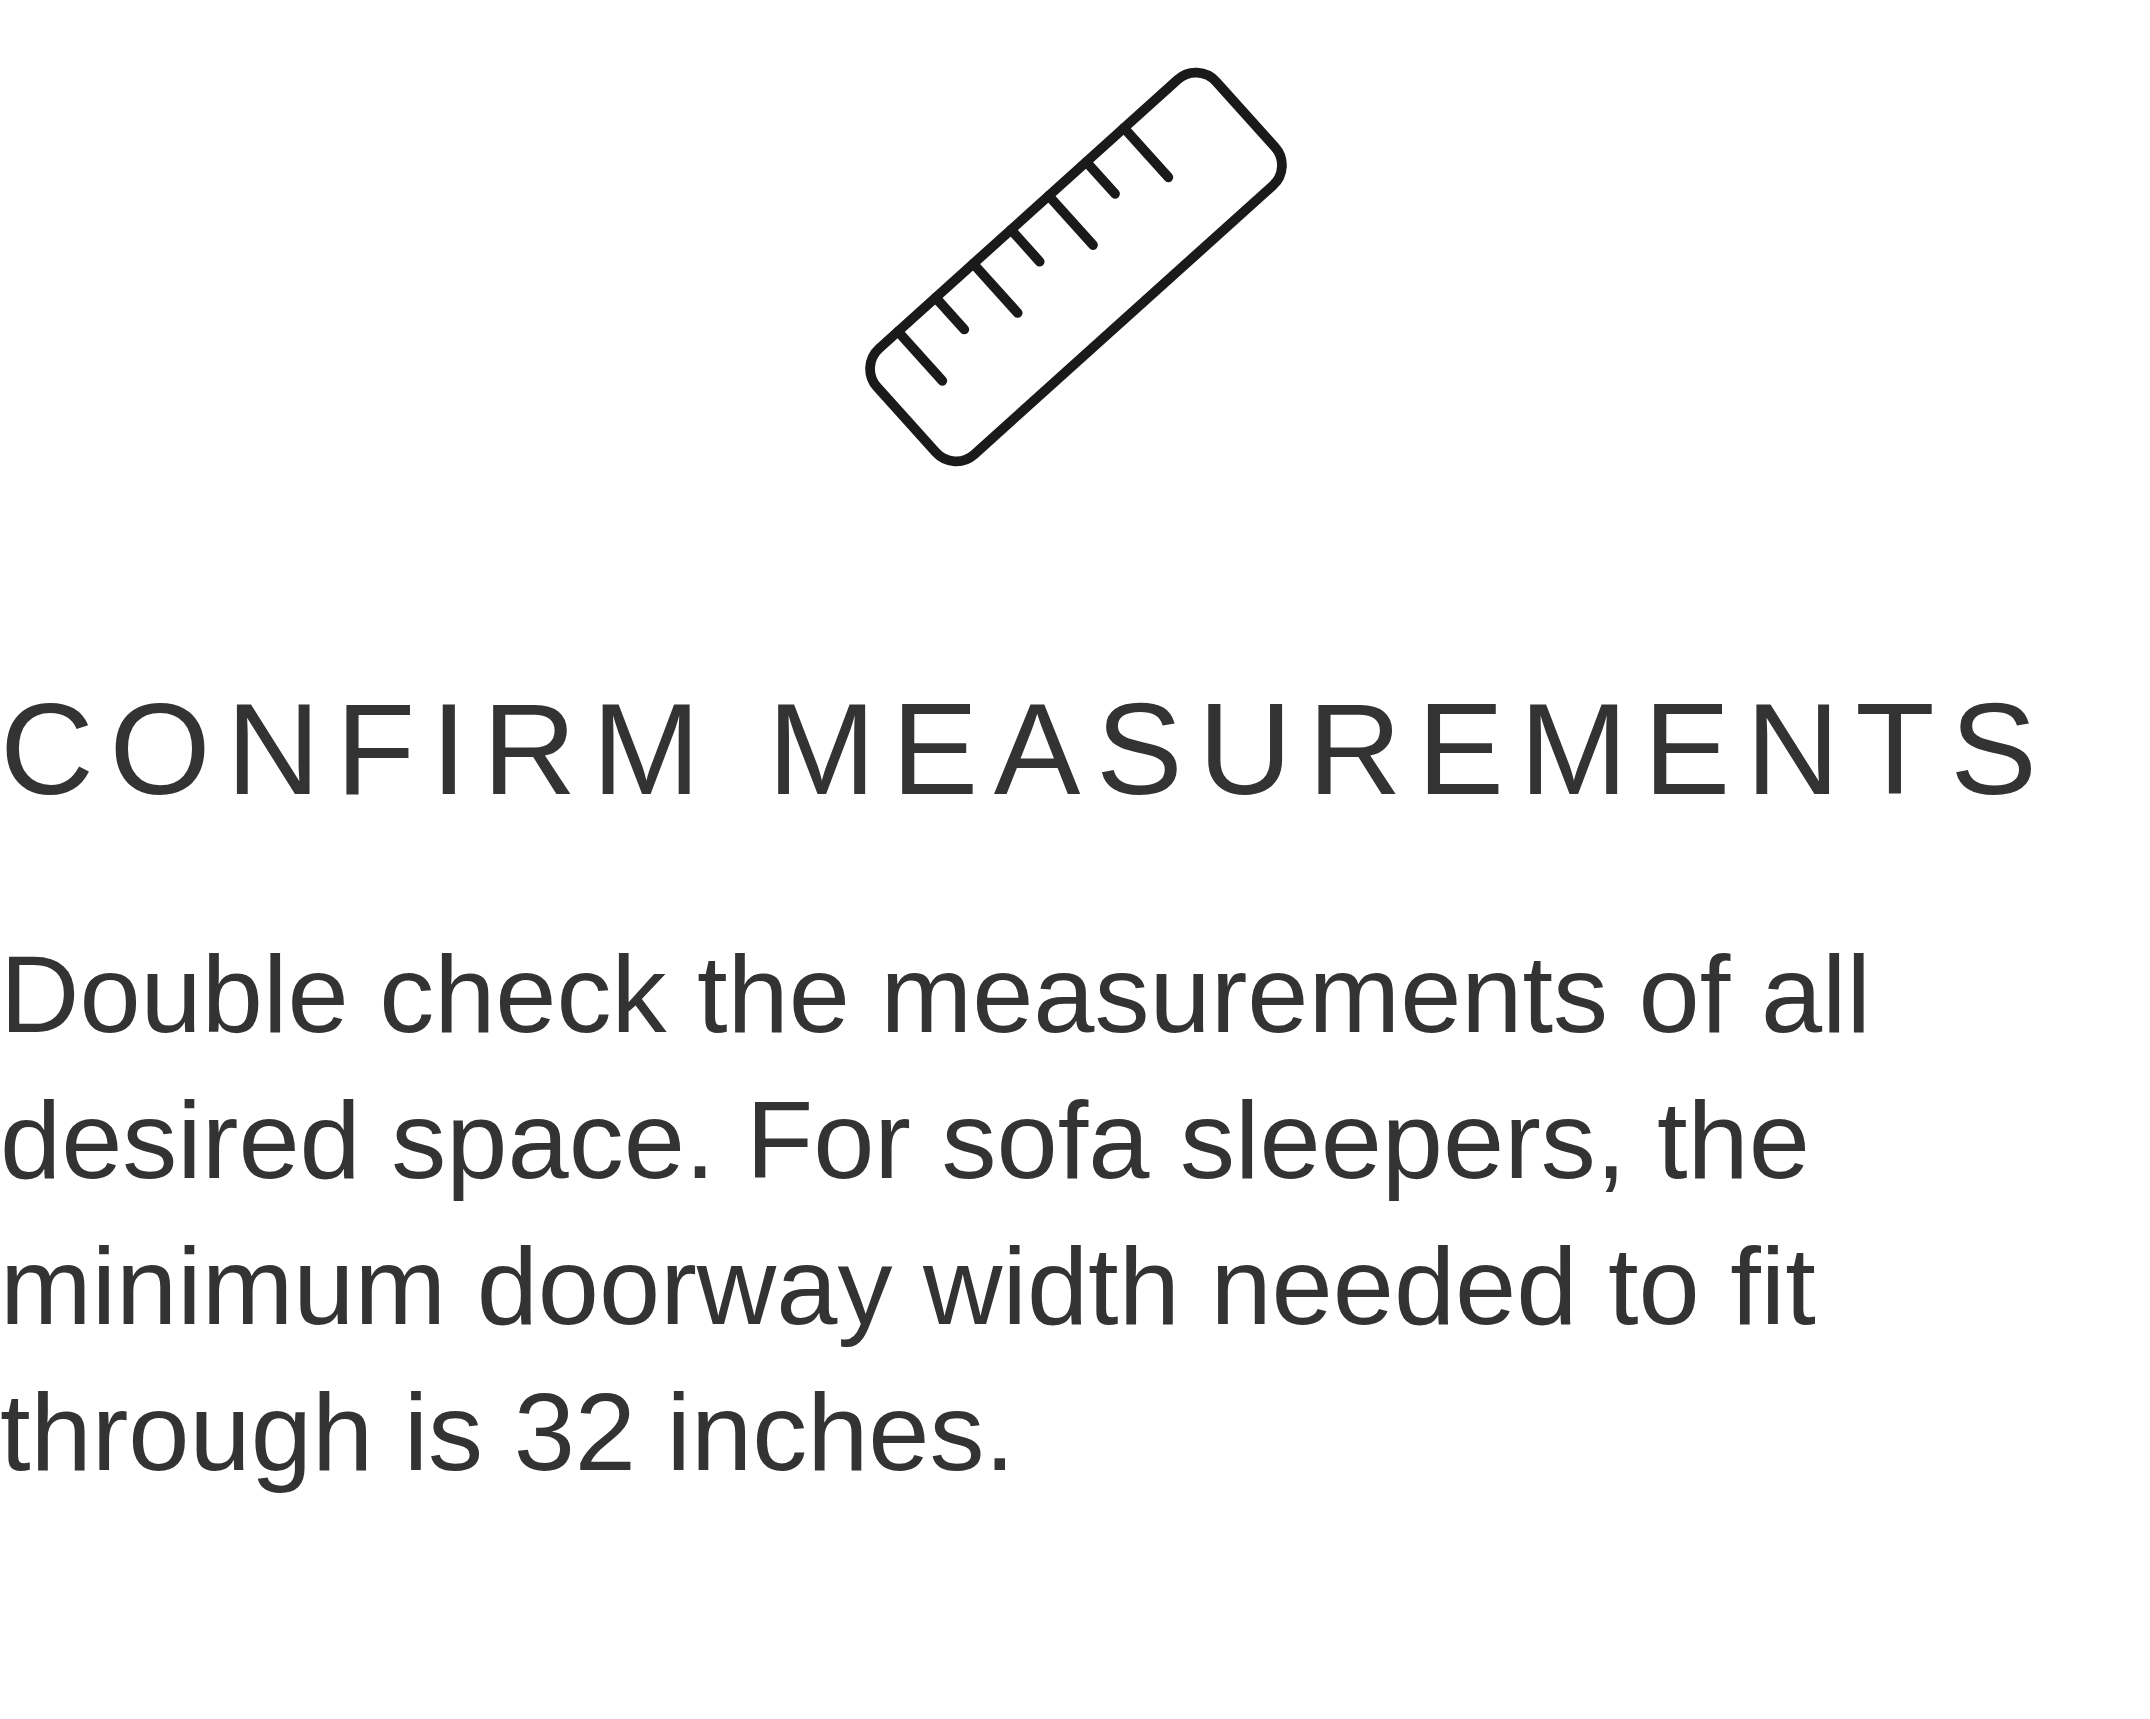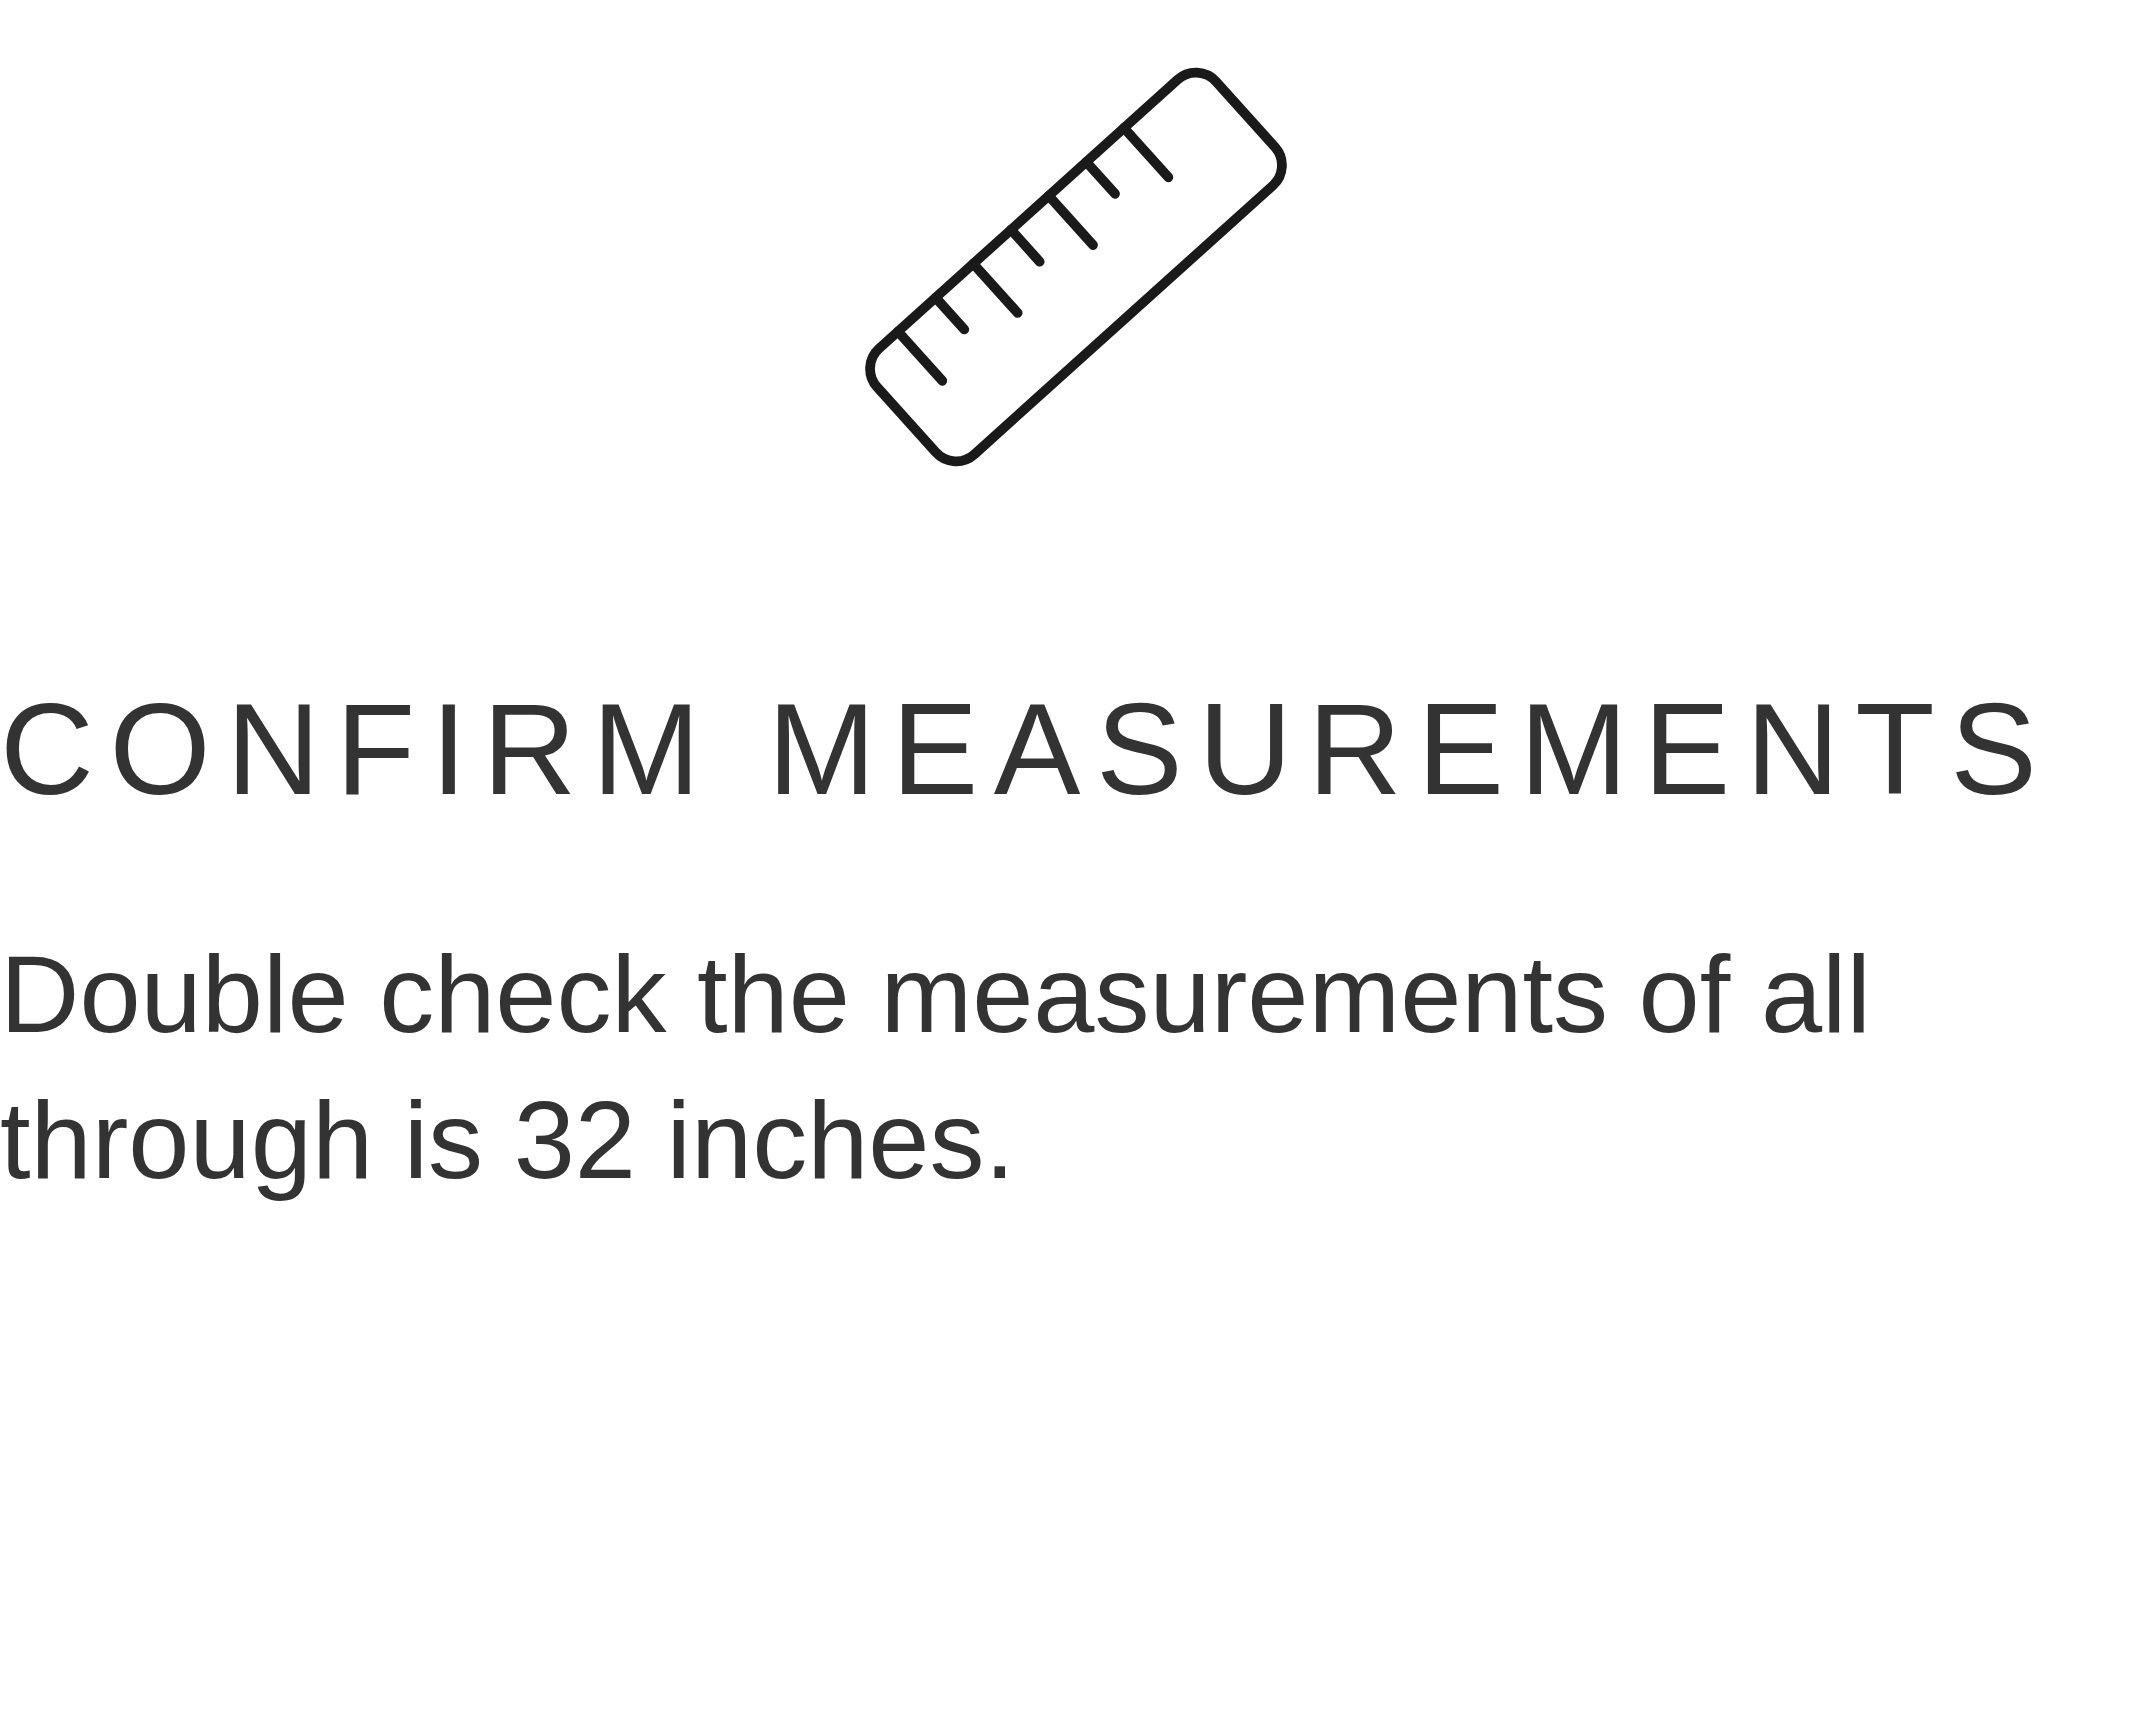--- a/index.html
+++ b/index.html
@@ -68,17 +68,19 @@
         <line x1="160" y1="83.5" x2="160" y2="105.5"></line>
         <line x1="186" y1="83.5" x2="186" y2="117.5"></line>
       </g>
     </svg>
   </div>
 
   <h1 class="heading">CONFIRM MEASUREMENTS</h1>
 
   <p class="body-text">
     <span class="line">Double check the measurements of all</span>
+    <span class="line">desired space. For sofa sleepers, the</span>
+    <span class="line">minimum doorway width needed to fit</span>
     <span class="line">through is 32 inches.</span>
   </p>
 
 </main>
 
 
 </body></html>

